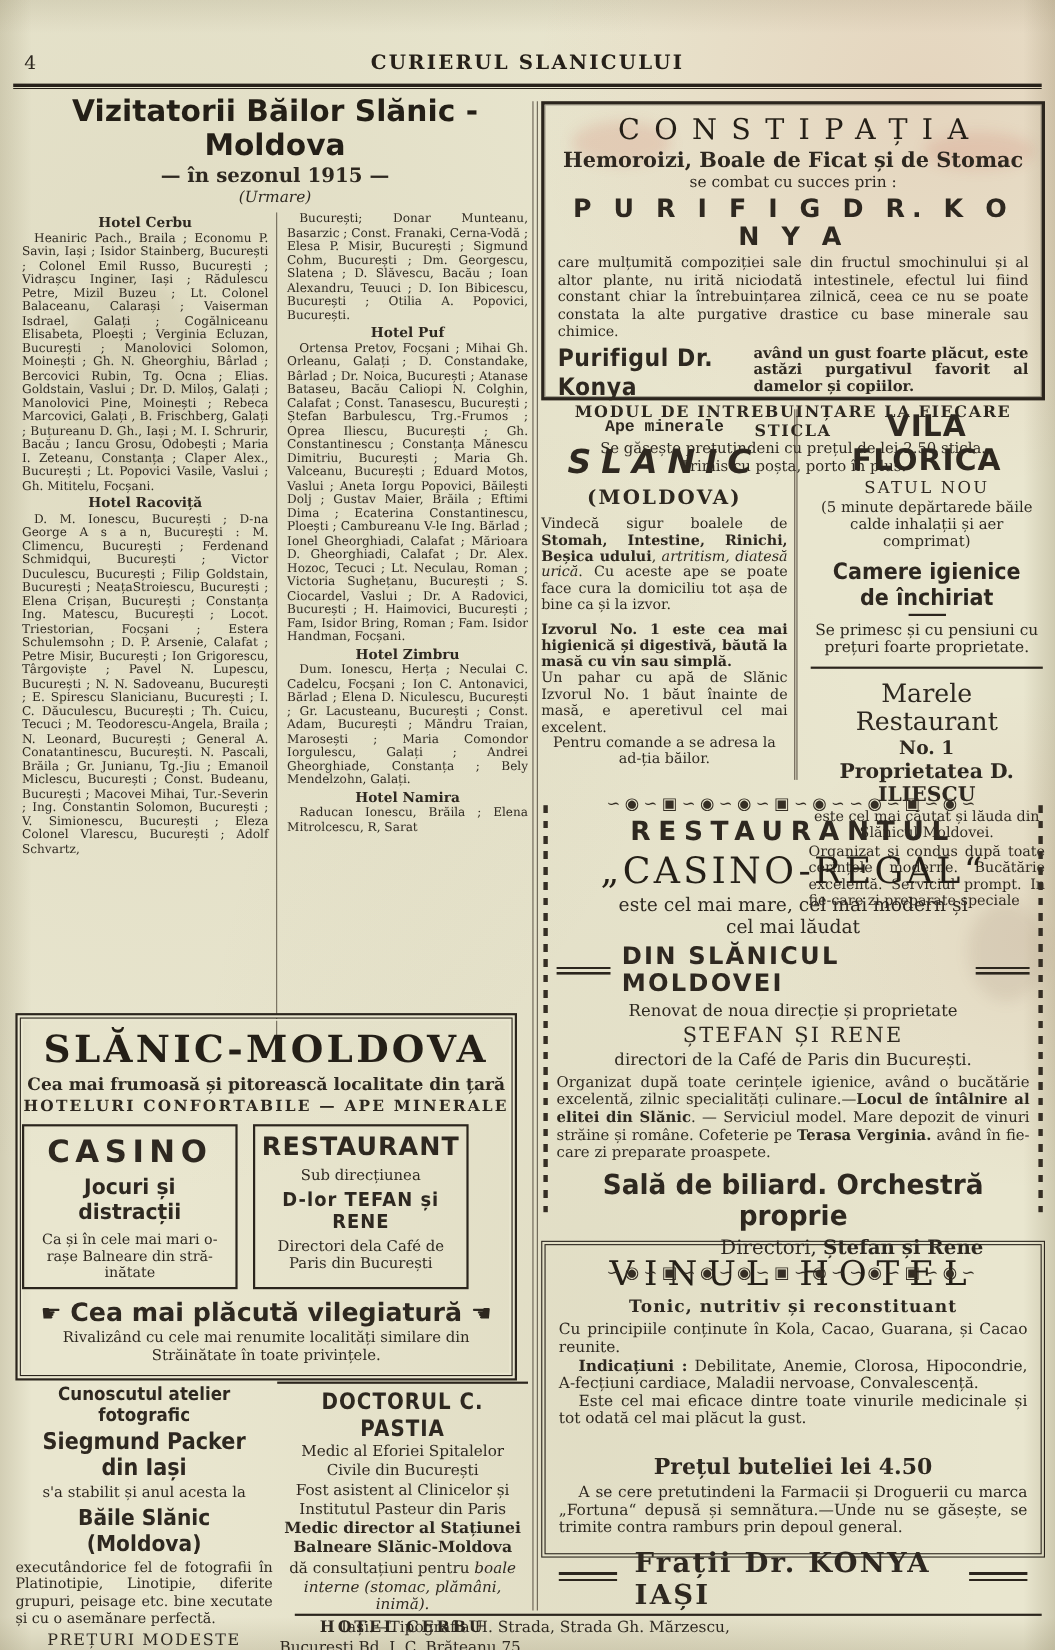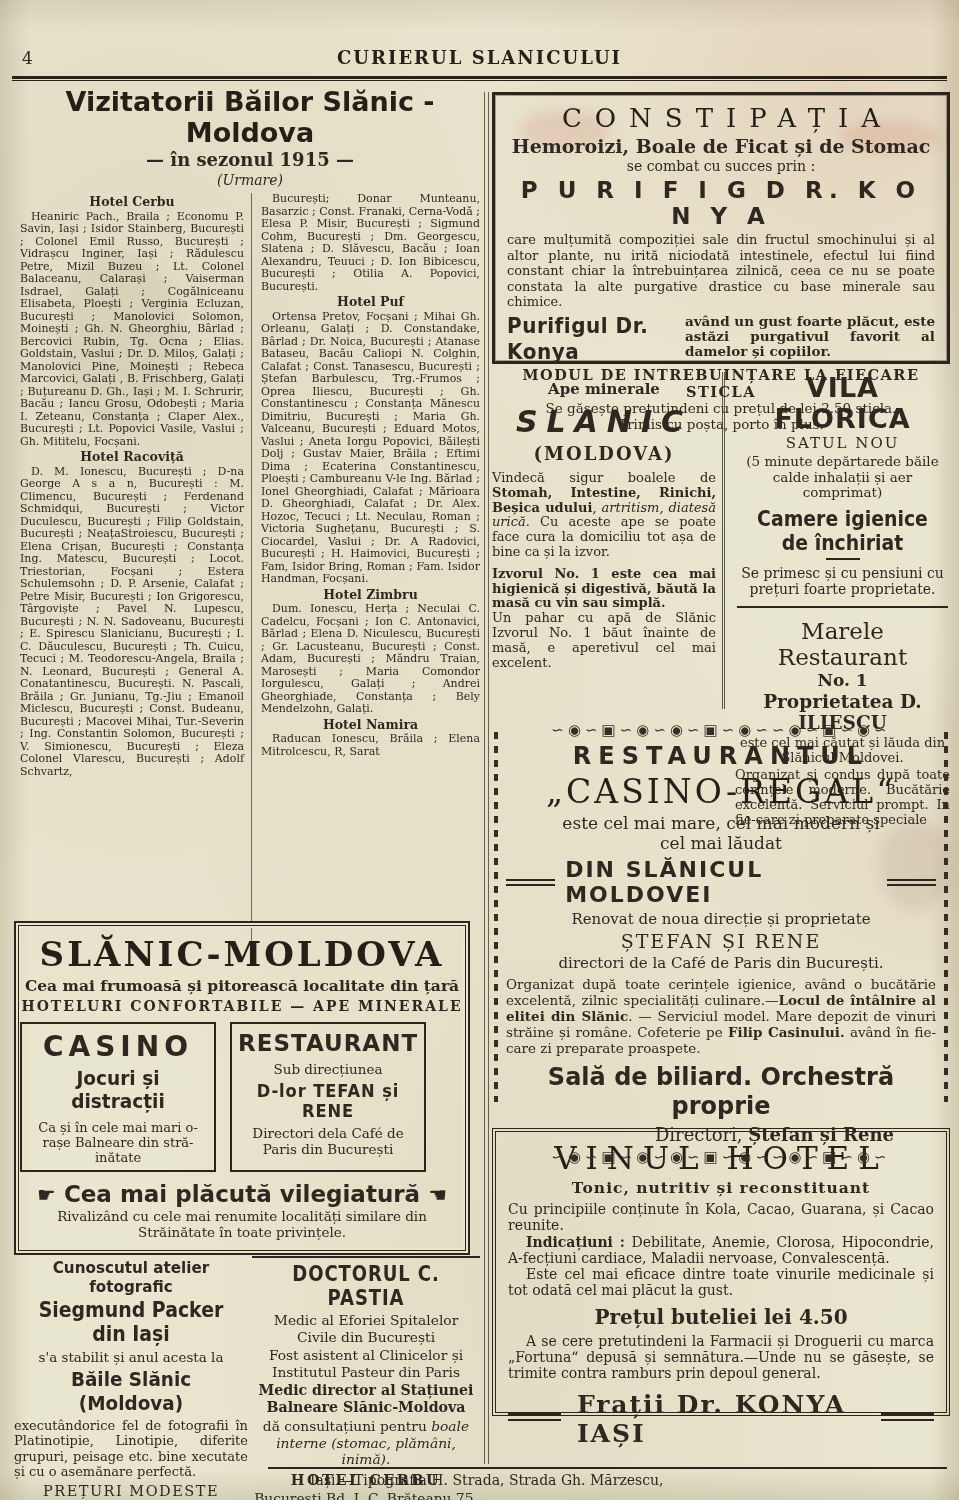--- a/index.html
+++ b/index.html
@@ -58,21 +58,21 @@
   .purifigul-row{display:flex;margin-top:4px;align-items:flex-start;}
   .purifigul-brand{font-size:20px;font-weight:bold;width:178px;flex:none;letter-spacing:.5px;
     font-family:"DejaVu Sans","Liberation Sans",sans-serif;transform:scaleY(1.1);}
   .purifigul-text{font-size:13.5px;font-weight:bold;line-height:15px;text-align:justify;}
   .modul{font-size:14.5px;font-weight:bold;letter-spacing:1.5px;margin-top:4px;}
   .const-line{font-size:13.5px;line-height:16px;}
 
   .mid-section{display:flex;margin-top:8px;height:337px;}
   .mid-col{width:224px;}
   .mid-col+.mid-col{border-left:3px double rgba(62,52,40,.8);padding-left:10px;margin-left:6px;width:215px;}
-  .ape-minerale{font-size:15px;font-weight:bold;margin-top:8px;}
+  .ape-minerale{font-size:15px;font-weight:bold;margin-top:8px;font-family:Liberation Mono, monospace;}
   .slanic-big{font-size:30px;font-weight:bold;letter-spacing:9px;margin-top:6px;
     font-family:"DejaVu Sans","Liberation Sans",sans-serif;font-style:italic;}
   .moldova-sub{font-size:18px;font-weight:bold;letter-spacing:2px;margin-top:4px;}
   .mid-col p{font-size:13px;line-height:14.8px;margin:7px 0 0;}
   .izvorul{font-weight:bold;font-size:13.5px;}
   .vila-title{font-size:27px;font-weight:bold;letter-spacing:1px;margin-top:0;
     font-family:"DejaVu Sans","Liberation Sans",sans-serif;}
   .satul{font-size:15px;letter-spacing:2px;margin-top:0;}
   .vila-loc{font-size:13.5px;line-height:15.5px;margin-top:2px;}
   .camere{font-size:20.5px;font-weight:bold;margin-top:6px;transform:scaleX(.92);
@@ -108,21 +108,21 @@
   .sala{font-size:25px;font-weight:bold;margin-top:6px;
     font-family:"DejaVu Sans","Liberation Sans",sans-serif;transform:scaleX(.96);}
   .cr-directori{font-size:18px;text-align:right;padding-right:42px;margin-top:4px;}
 
   
   .box-vinul{margin-top:12px;border:4px double #2b251d;padding:6px 12px;height:288px;box-sizing:border-box;}
   .vinul-title{font-size:31px;letter-spacing:9px;margin-top:2px;color:#241f17;}
   .vinul-sub{font-size:15.5px;font-weight:bold;letter-spacing:1px;margin-top:2px;}
   .vinul-p{font-size:14px;line-height:16.3px;margin:4px 0 0;text-indent:18px;}
   .vinul-p.noind{text-indent:0;}
-  .pretul{font-size:20px;font-weight:bold;margin-top:6px;}
+  .pretul{font-size:20px;font-weight:bold;margin-top:22px;}
   .farmacia{font-size:14.5px;font-weight:bold;letter-spacing:5px;margin-top:6px;}
   .fratii-row{display:flex;align-items:center;justify-content:center;gap:16px;margin-top:8px;}
   .tpl-line{width:64px;height:11px;background:repeating-linear-gradient(180deg,#2b251d 0 2.5px,transparent 2.5px 6px);}
   .fratii{font-size:25px;font-weight:bold;letter-spacing:2px;}
 
   
   .box-sm{position:absolute;left:18px;top:925px;width:448px;height:326px;box-sizing:border-box;
     border:1px solid #2b251d;box-shadow:0 0 0 2px #e9e6cf,0 0 0 4px #2b251d, inset 0 0 0 2px #e9e6cf;
     padding:8px 1px 4px;}
   .sm-title{font-size:34px;letter-spacing:3px;font-weight:bold;color:#241f17;}
@@ -229,20 +229,21 @@
     </div>
 
     <div class="mid-section">
       <div class="mid-col">
         <div class="ape-minerale c">Ape minerale</div>
         <div class="slanic-big c">SLANIC</div>
         <div class="moldova-sub c">(MOLDOVA)</div>
         <p class="j"><span>Vindecă sigur boalele de </span><span class="b">Stomah, Intestine, Rinichi, Beșica udului</span><span>, </span><span class="i">artritism, diatesă urică</span><span>. Cu aceste ape se poate face cura la domiciliu tot așa de bine ca și la izvor.</span></p>
         <p class="izvorul j">Izvorul No. 1 este cea mai higienică și digestivă, băută la masă cu vin sau simplă.</p>
         <p class="j" style="margin-top:0;">Un pahar cu apă de Slănic Izvorul No. 1 băut înainte de masă, e aperetivul cel mai excelent.</p>
+        <p class="c" style="margin-top:0;">Pentru comande a se adresa la ad-ția băilor.</p>
       </div>
       <div class="mid-col">
         <div class="vila-title c">VILA FLORICA</div>
         <div class="satul c">SATUL NOU</div>
         <div class="vila-loc c">(5 minute depărtarede băile calde inhalații și aer comprimat)</div>
         <div class="camere c">Camere igienice de închiriat</div>
         <div class="camere-rule"></div>
         <div class="vila-p c">Se primesc și cu pensiuni cu prețuri foarte proprietate.</div>
         <hr class="vila-hr">
         <div class="marele c">Marele Restaurant</div>
@@ -261,21 +262,21 @@
       <div class="cr-name c">„CASINO-REGAL“</div>
       <div class="cr-tag c"><span>este cel mai mare, cel mai modern și</span><br><span>cel mai lăudat</span></div>
       <div class="din-row">
         <div class="dbl-line"></div>
         <div class="din-text">DIN SLĂNICUL MOLDOVEI</div>
         <div class="dbl-line"></div>
       </div>
       <div class="renovat c">Renovat de noua direcție și proprietate</div>
       <div class="stefan c">ȘTEFAN ȘI RENE</div>
       <div class="directori-cafe c">directori de la Café de Paris din București.</div>
-      <p class="cr-body j"><span>Organizat după toate cerințele igienice, având o bucătărie excelentă, zilnic specialități culinare.—</span><span class="b">Locul de întâlnire al elitei din Slănic</span><span>. — Serviciul model. Mare depozit de vinuri străine și române. Cofeterie pe </span><span class="b">Filip Casinului.</span><span> având în fie-care zi preparate proaspete.</span></p>
+      <p class="cr-body j"><span>Organizat după toate cerințele igienice, având o bucătărie excelentă, zilnic specialități culinare.—</span><span class="b">Locul de întâlnire al elitei din Slănic</span><span>. — Serviciul model. Mare depozit de vinuri străine și române. Cofeterie pe </span><span class="b">Terasa Verginia.</span><span> având în fie-care zi preparate proaspete.</span></p>
       <div class="sala c">Sală de biliard. Orchestră proprie</div>
       <div class="cr-directori"><span>Directori, </span><span class="b">Ștefan și Rene</span></div>
       <div class="orn-strip c" style="margin-top:4px;">∽◉∽▣∽◉∽◉∽▣∽◉∽∽◉∽▣∽◉∽</div>
     </div>
 
     <div class="box-vinul">
       <div class="vinul-title c">VINUL HOTEL</div>
       <div class="vinul-sub c">Tonic, nutritiv și reconstituant</div>
       <p class="vinul-p noind j">Cu principiile conținute în Kola, Cacao, Guarana, și Cacao reunite.</p>
       <p class="vinul-p j" style="margin-top:0;"><span class="b">Indicațiuni :</span><span> Debilitate, Anemie, Clorosa, Hipocondrie, A-fecțiuni cardiace, Maladii nervoase, Convalescență.</span></p>

